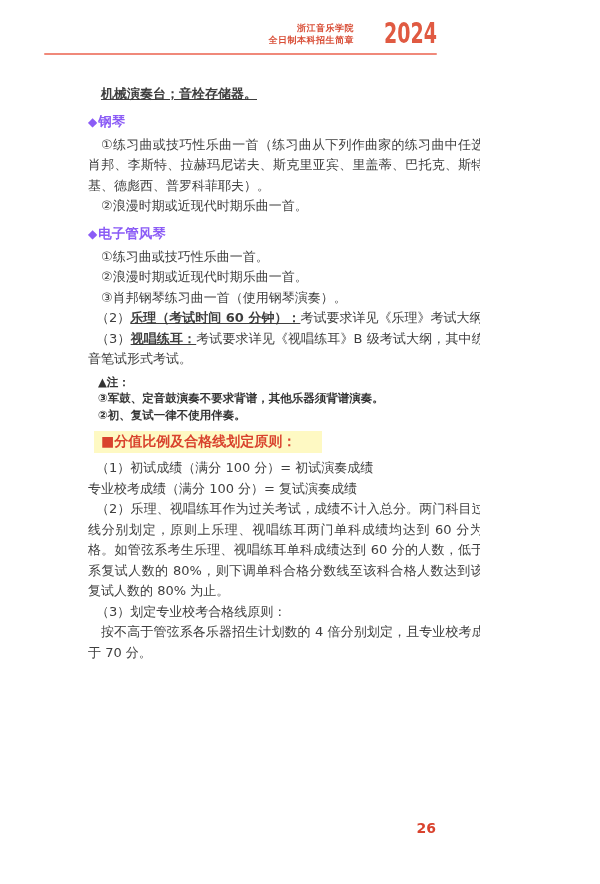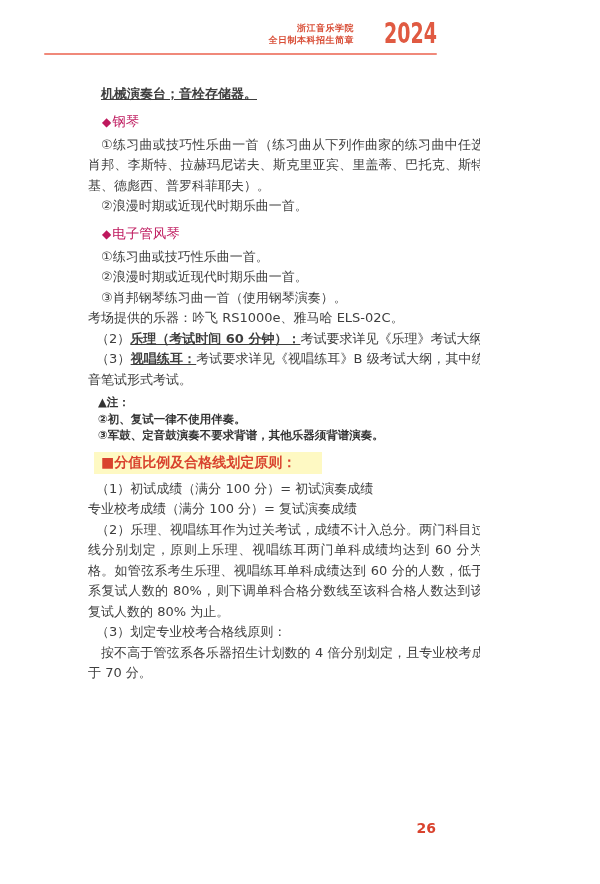--- a/index.html
+++ b/index.html
@@ -38,22 +38,22 @@
     position:absolute; top:84px; left:88px; width:436px;
     color:#3e3e3e; font-size:13px; line-height:20.5px;
     text-align:justify;
   }
   .content p { margin:0; }
   .indent { text-indent:13px; }
   .indent-sm { text-indent:8px; }
   .bold { font-weight:700;text-decoration:underline; }
 
   .red-h {
-    color:#be185d; font-weight:400; font-size:13.5px;
-    margin:7px 0 4px 14px; line-height:18px;
+    color:#8b5cf6; font-weight:700; font-size:13.5px;
+    margin:7px 0 4px 0; line-height:18px;
   }
   .red-h .dmd { font-size:12px; margin-right:1px; }
 
   .note-block {
     font-size:11.5px; line-height:16.5px; font-weight:700;
     color:#333333; margin-top:4px; text-indent:10px;
   }
   .note-block p { text-indent:10px; }
 
   .hl-wrap { margin:8px 0 5px 0; }
@@ -89,30 +89,29 @@
     <div class="red-h"><span class="dmd">◆</span><span>钢琴</span></div>
 
     <p class="indent">①练习曲或技巧性乐曲一首（练习曲从下列作曲家的练习曲中任选一首：肖邦、李斯特、拉赫玛尼诺夫、斯克里亚宾、里盖蒂、巴托克、斯特拉文斯基、德彪西、普罗科菲耶夫）。</p>
     <p class="indent">②浪漫时期或近现代时期乐曲一首。</p>
 
     <div class="red-h"><span class="dmd">◆</span><span>电子管风琴</span></div>
 
     <p class="indent">①练习曲或技巧性乐曲一首。</p>
     <p class="indent">②浪漫时期或近现代时期乐曲一首。</p>
     <p class="indent">③肖邦钢琴练习曲一首（使用钢琴演奏）。</p>
-    <p>考场提供的乐器：吟飞 RS1000e、雅马哈 ELS-02C。</p>
 
     <p class="indent-sm"><span>（2）</span><span class="bold">乐理（考试时间 60 分钟）：</span><span>考试要求详见《乐理》考试大纲。</span></p>
 
     <p class="indent-sm"><span>（3）</span><span class="bold">视唱练耳：</span><span>考试要求详见《视唱练耳》B 级考试大纲，其中练耳以听音笔试形式考试。</span></p>
 
     <div class="note-block">
       <p><span>▲</span><span>注：</span></p>
+      <p>③军鼓、定音鼓演奏不要求背谱，其他乐器须背谱演奏。</p>
       <p>②初、复试一律不使用伴奏。</p>
-      <p>③军鼓、定音鼓演奏不要求背谱，其他乐器须背谱演奏。</p>
     </div>
 
     <div class="hl-wrap">
       <span class="hl-heading"><span>■</span><span>分值比例及合格线划定原则：</span></span>
     </div>
 
     <p class="indent-sm">（1）初试成绩（满分 100 分）= 初试演奏成绩</p>
     <p>专业校考成绩（满分 100 分）= 复试演奏成绩</p>
     <p class="indent-sm">（2）乐理、视唱练耳作为过关考试，成绩不计入总分。两门科目过关合格线分别划定，原则上乐理、视唱练耳两门单科成绩均达到 60 分为过关合格。如管弦系考生乐理、视唱练耳单科成绩达到 60 分的人数，低于参加该系复试人数的 80%，则下调单科合格分数线至该科合格人数达到该系参加复试人数的 80% 为止。</p>
     <p class="indent-sm">（3）划定专业校考合格线原则：</p>

